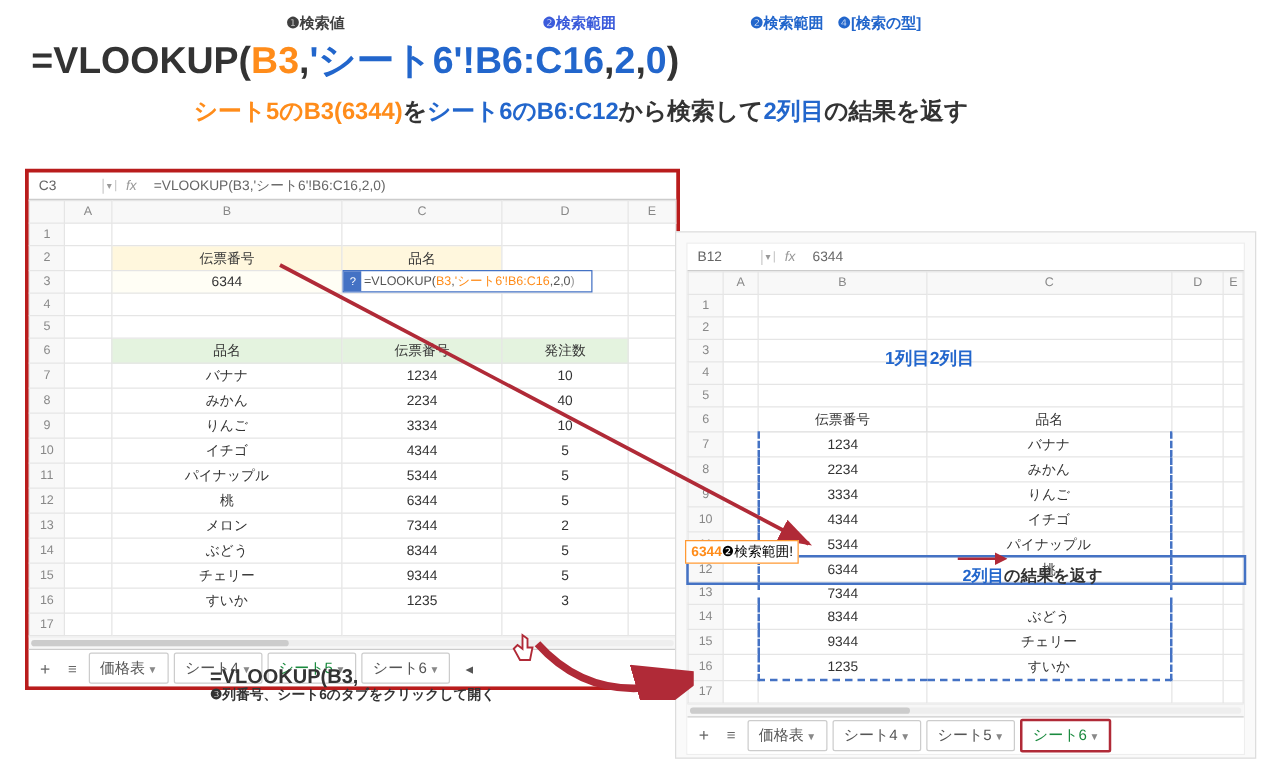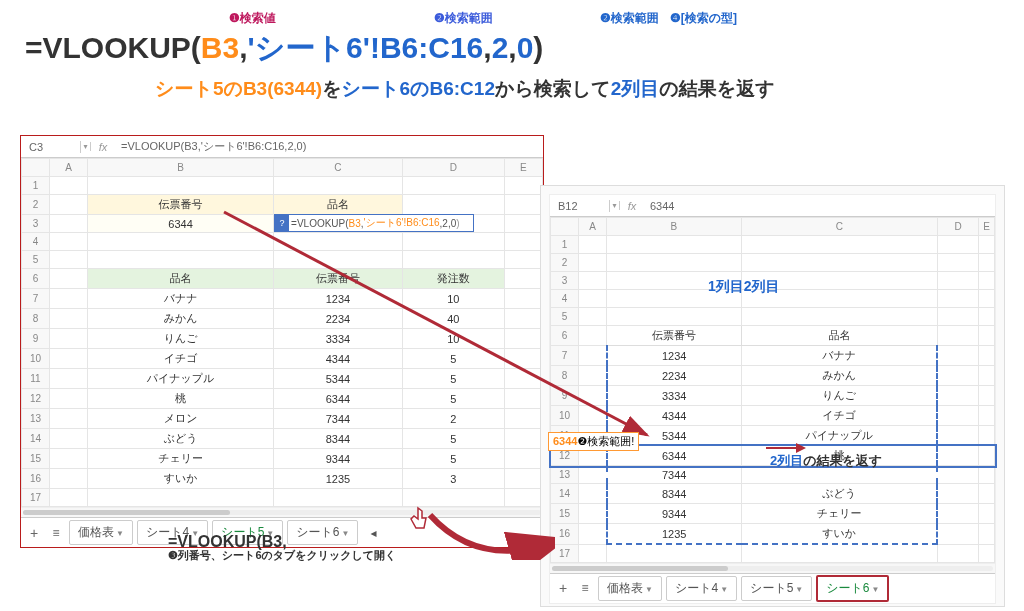--- a/index.html
+++ b/index.html
@@ -1,35 +1,35 @@
 <!DOCTYPE html>
 <html><head>
 <meta charset="utf-8">
 <style>
 * { box-sizing: border-box; margin: 0; padding: 0; }
 body { font-family: Arial, "Hiragino Sans", sans-serif; background: #fff; width: 1024px; height: 611px; position: relative; overflow: hidden; }
 
 
 .top-labels { position: absolute; top: 10px; left: 0; width: 100%; font-size: 12px; font-weight: bold; }
-.label-1 { position: absolute; left: 229px; color: #be185d; }
+.label-1 { position: absolute; left: 229px; color: #404040; }
 .label-2 { position: absolute; left: 434px; color: #3b5bdb; }
 .label-3 { position: absolute; left: 600px; color: #2266cc; }
 .label-4 { position: absolute; left: 670px; color: #2266cc; }
 
 .formula-line { position: absolute; top: 28px; left: 25px; font-size: 30px; font-weight: bold; font-family: Arial, sans-serif; }
 .f-black { color: #333; }
 .f-orange { color: #ff8c1a; }
 .f-blue { color: #2266cc; }
 .subtitle { position: absolute; top: 76px; left: 155px; font-size: 19px; font-weight: bold; }
 .s-orange { color: #ff8c1a; }
 .s-blue { color: #2266cc; }
 .s-black { color: #333; }
 
 
-.sheet-left { position: absolute; top: 135px; left: 20px; width: 524px; border: 1px solid #b91c1c; background: #fff; }
+.sheet-left { position: absolute; top: 135px; left: 20px; width: 524px; border: 3px solid #b91c1c; background: #fff; }
 .cellref-bar { display: flex; align-items: center; height: 22px; border-bottom: 1px solid #ccc; font-size: 11px; }
 .cellref { width: 60px; padding: 0 8px; border-right: 1px solid #ccc; color: #666; }
 .cellref-dd { width: 10px; text-align: center; color: #999; border-right: 1px solid #ccc; font-size: 8px; }
 .fx { width: 24px; text-align: center; color: #999; font-style: italic; }
 .fx-content { flex: 1; padding: 0 6px; color: #666; font-size: 11px; }
 .grid { width: 100%; border-collapse: collapse; font-size: 11px; }
 .grid th, .grid td { border: 1px solid #e5e5e5; text-align: center; padding: 2px 4px; height: 18px; font-weight: normal; color: #333; }
 .grid th { background: #f8f8f8; color: #888; font-size: 10px; }
 .grid .rowh { background: #f8f8f8; color: #888; width: 28px; font-size: 10px; }
 

